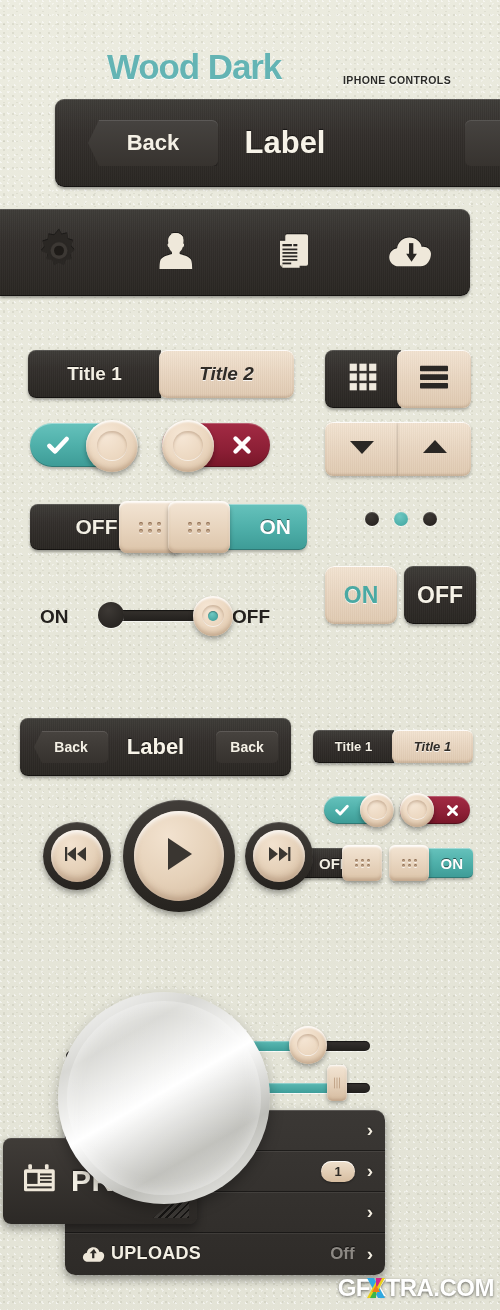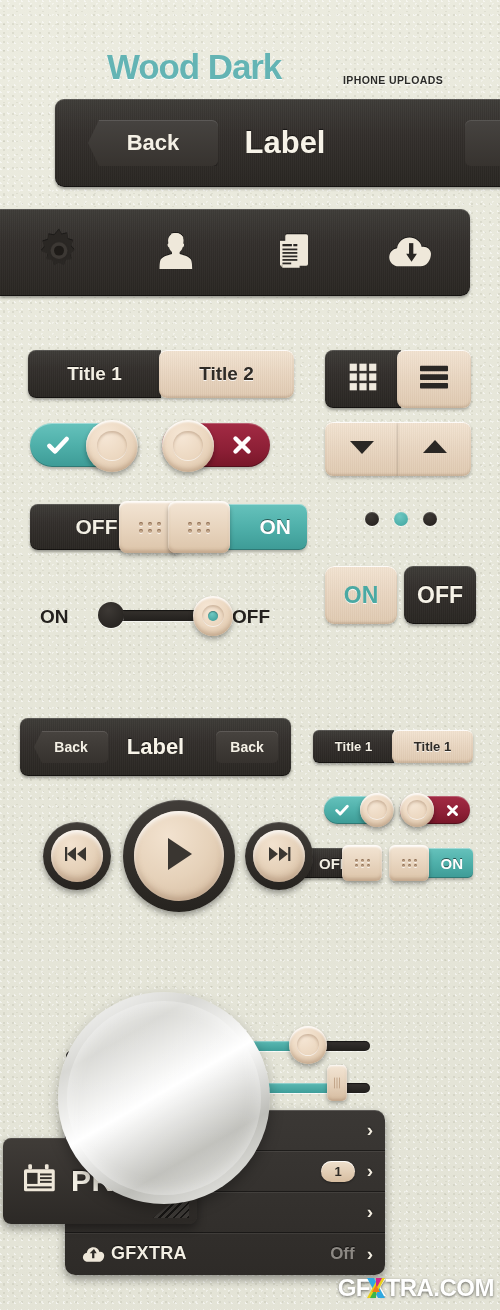--- a/index.html
+++ b/index.html
@@ -64,21 +64,21 @@
     color:#ffffff;
   }
   .crimson {
     background: linear-gradient(180deg,#a32b44 0%,#8d1f36 60%,#771628 100%);
     box-shadow: inset 0 1px 0 rgba(255,255,255,.25),
                 inset 0 -1px 0 rgba(0,0,0,.3),
                 0 2px 3px rgba(0,0,0,.25);
     color:#fff;
   }
   .emb { text-shadow:0 -1px 0 rgba(0,0,0,.55); }
-  .eng { text-shadow:0 1px 0 rgba(255,255,255,.8); }
+  .eng { text-shadow:0 1px 0 rgba(255,255,255,.8);font-style:italic; }
 
   
   #navbar-big {
     position:absolute; left:55px; top:99px; width:460px; height:88px;
     border-radius:9px;
   }
   #navbar-big-back {
     position:absolute; left:33px; top:21px; width:130px; height:46px;
     background: linear-gradient(180deg,#464340 0%,#37332f 100%);
     border-radius:6px 6px 6px 6px;
@@ -302,21 +302,21 @@
                text-shadow:0 1px 3px rgba(0,0,0,.55); }
   #wm-x { position:absolute; left:27px; top:2px; width:22px;height:24px; }
 </style>
 </head>
 <body>
 
 <div id="texture"></div>
 
 <div id="header">
   <div id="title-wood">Wood Dark</div>
-  <div id="title-sub">IPHONE UPLOADS</div>
+  <div id="title-sub">IPHONE CONTROLS</div>
 </div>
 
 <div id="navbar-big" class="dark">
   <div id="navbar-big-title">Label</div>
   <div id="navbar-big-back">Back</div>
   <div id="navbar-big-right"></div>
 </div>
 
 <div id="toolbar" class="dark">
   <div class="tb-item">
@@ -639,21 +639,21 @@
     <div class="lval"></div>
     <div class="lchev">›</div>
   </div>
   <div class="lrow">
     <div class="licon">
       <svg width="26" height="20" viewBox="0 0 28 22" fill="#efe8da">
         <path d="M7.2 19.6c-3 0-5.4-2.3-5.4-5.1 0-2.5 1.9-4.6 4.4-5 .4-3.4 3.4-6 7-6 3.3 0 6.1 2.2 6.8 5.2.3-.1.6-.1.9-.1 2.3 0 4.3 1.8 4.3 4 0 3.1-2.1 7-5.9 7z"></path>
         <path d="M14 5.6l3 4.5h-2.6v5.5h-2.5V10.1H9.3z" fill="#2e2b28"></path>
       </svg>
     </div>
-    <div class="ltext">GFXTRA</div>
+    <div class="ltext">UPLOADS</div>
     <div class="lval">Off</div>
     <div class="lchev">›</div>
   </div>
 </div>
 
 <div id="profile-panel">
   <span>
     <svg width="38" height="32" viewBox="0 0 30 26" fill="#efe8da">
       <rect x="5.5" y="1" width="3" height="4" rx="1"></rect>
         <rect x="19" y="1" width="3" height="4" rx="1"></rect>

